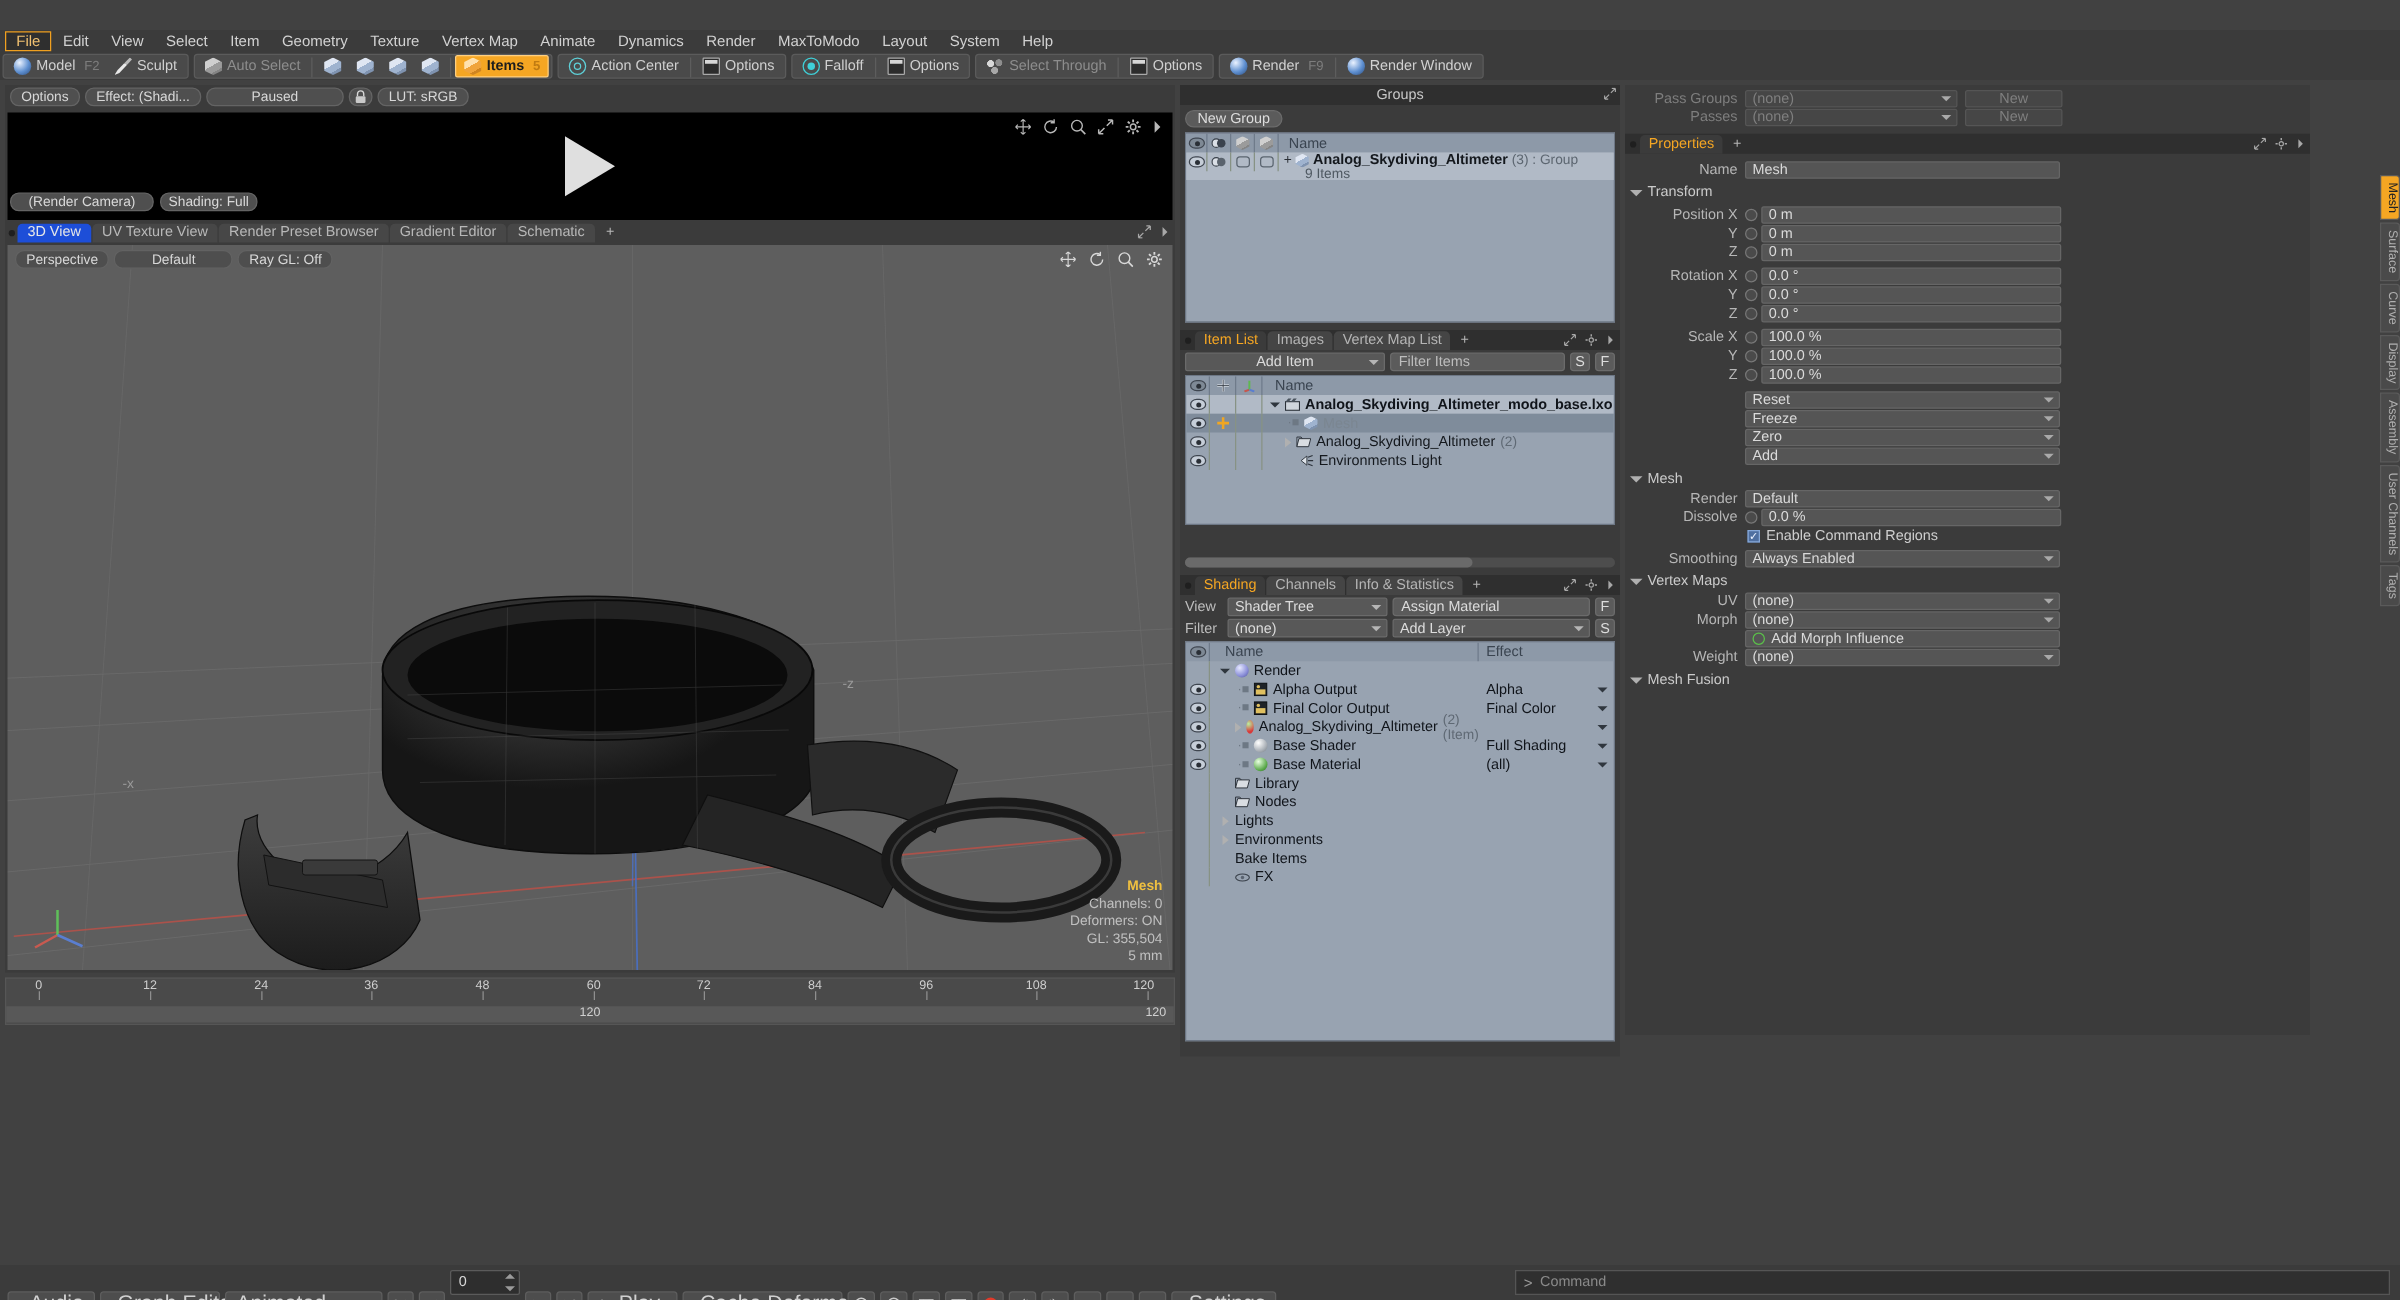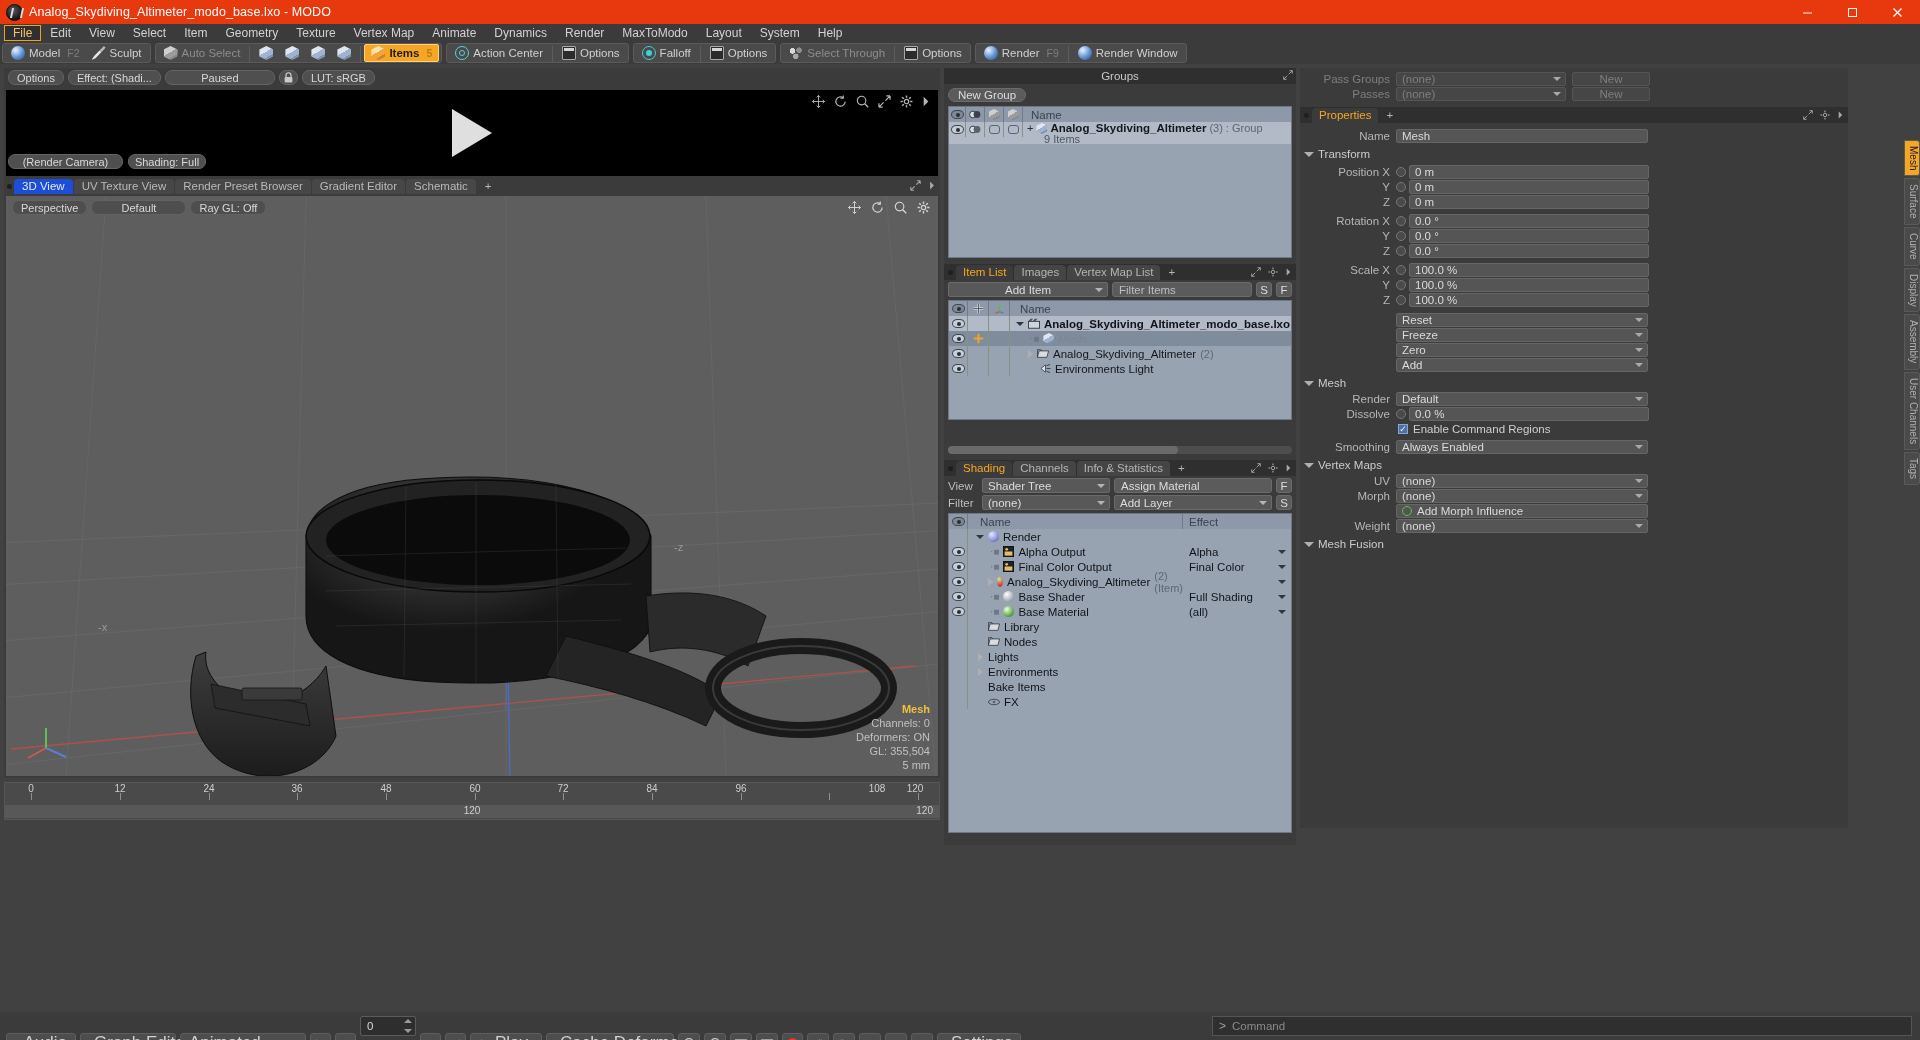--- a/index.html
+++ b/index.html
@@ -223,42 +223,20 @@
     background:#8fd08a; clip-path: polygon(30% 0,70% 0,70% 55%,100% 55%,50% 100%,0 55%,30% 55%); }
   .x-r { color: #e06464; font-size: 12px; }
 
   .ckbox { width: 10px; height: 10px; background: #4f6fa0; border: 1px solid #86a8d8; display: inline-flex; align-items:center; justify-content:center; color:#eaf2ff; font-size:9px; line-height:1; }
 </style>
 </head>
 <body>
 
 <div id="app">
 
-  <div class="titlebar">
-    <span class="logo"></span>
-    <span class="ttext">Analog_Skydiving_Altimeter_modo_base.lxo - MODO</span>
-    <div class="winbtns">
-      <div class="winbtn">
-        <svg width="11" height="11" viewBox="0 0 11 11">
-            <line x1="1" y1="6" x2="10" y2="6" stroke="#fff" stroke-width="1"></line>
-          </svg>
-      </div>
-      <div class="winbtn">
-        <svg width="11" height="11" viewBox="0 0 11 11">
-            <rect x="1.5" y="1.5" width="8" height="8" fill="none" stroke="#fff" stroke-width="1"></rect>
-          </svg>
-      </div>
-      <div class="winbtn close">
-        <svg width="11" height="11" viewBox="0 0 11 11">
-            <line x1="1.5" y1="1.5" x2="9.5" y2="9.5" stroke="#fff" stroke-width="1.2"></line>
-            <line x1="9.5" y1="1.5" x2="1.5" y2="9.5" stroke="#fff" stroke-width="1.2"></line>
-          </svg>
-      </div>
-    </div>
-  </div>
 
   <div class="menubar">
     <div class="menuitem active">File</div>
     <div class="menuitem">Edit</div>
     <div class="menuitem">View</div>
     <div class="menuitem">Select</div>
     <div class="menuitem">Item</div>
     <div class="menuitem">Geometry</div>
     <div class="menuitem">Texture</div>
     <div class="menuitem">Vertex Map</div>
@@ -566,21 +544,21 @@
         <span class="tl-lbl" style="left:381px">48</span>
       <span class="tl-tick" style="left:470px"></span>
         <span class="tl-lbl" style="left:470px">60</span>
       <span class="tl-tick" style="left:558px"></span>
         <span class="tl-lbl" style="left:558px">72</span>
       <span class="tl-tick" style="left:647px"></span>
         <span class="tl-lbl" style="left:647px">84</span>
       <span class="tl-tick" style="left:736px"></span>
         <span class="tl-lbl" style="left:736px">96</span>
       <span class="tl-tick" style="left:824px"></span>
-        <span class="tl-lbl" style="left:872px">108</span>
+        <span class="tl-lbl" style="left:824px">108</span>
       <span class="tl-tick" style="left:913px"></span>
         <span class="tl-lbl" style="left:910px">120</span>
     </div>
     <div class="tl-foot">
       <span class="c">120</span>
       <span class="r">120</span>
     </div>
   </div>
 
   <div class="panel" style="left:944px; top:68px; width:352px; height:196px;">

